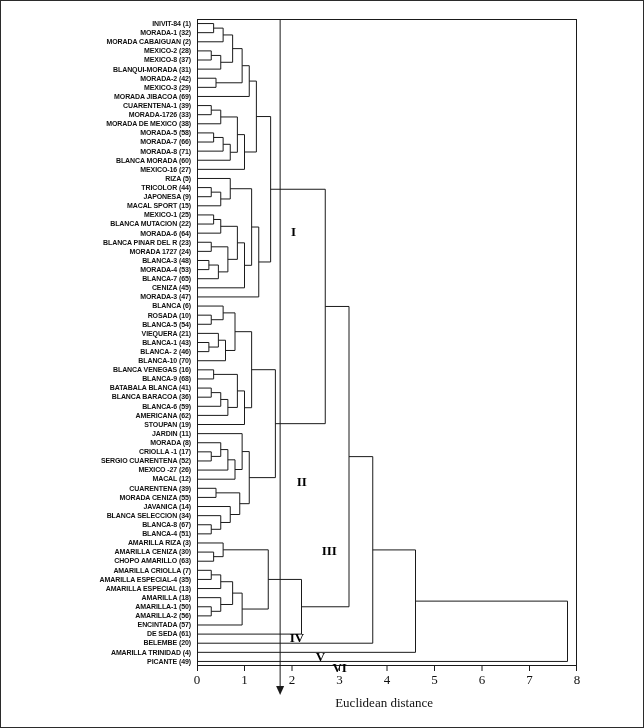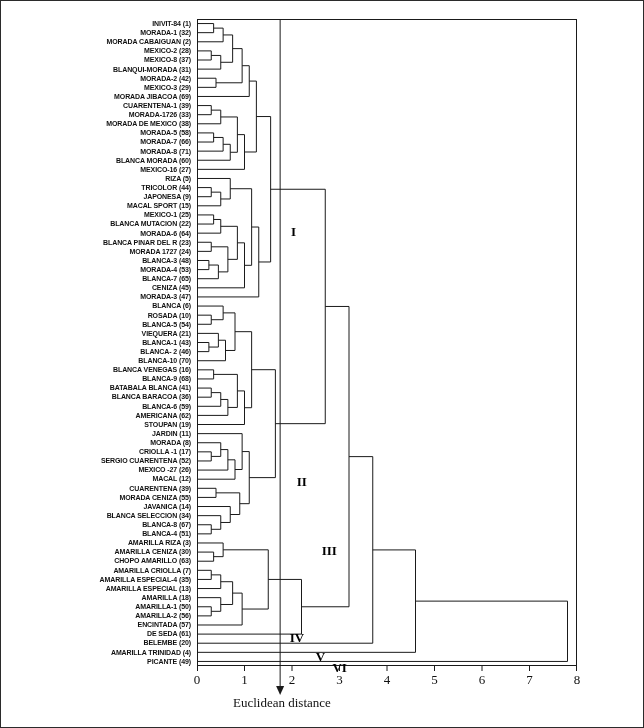--- a/index.html
+++ b/index.html
@@ -46,21 +46,21 @@
     transform:translate(0,-50%);
     font-family:"Liberation Serif", serif;
     font-weight:700;
     font-size:13px;
     color:#000;
     line-height:1;
   }
   #axis-label{
     position:absolute;
     left:232px;top:694px;width:200px;
-    text-align:left;
+    text-align:right;
     font-family:"Liberation Serif", serif;
     font-size:13px;
     color:#111;
   }
 </style>
 </head>
 <body>
 
 <div id="figure">
 

